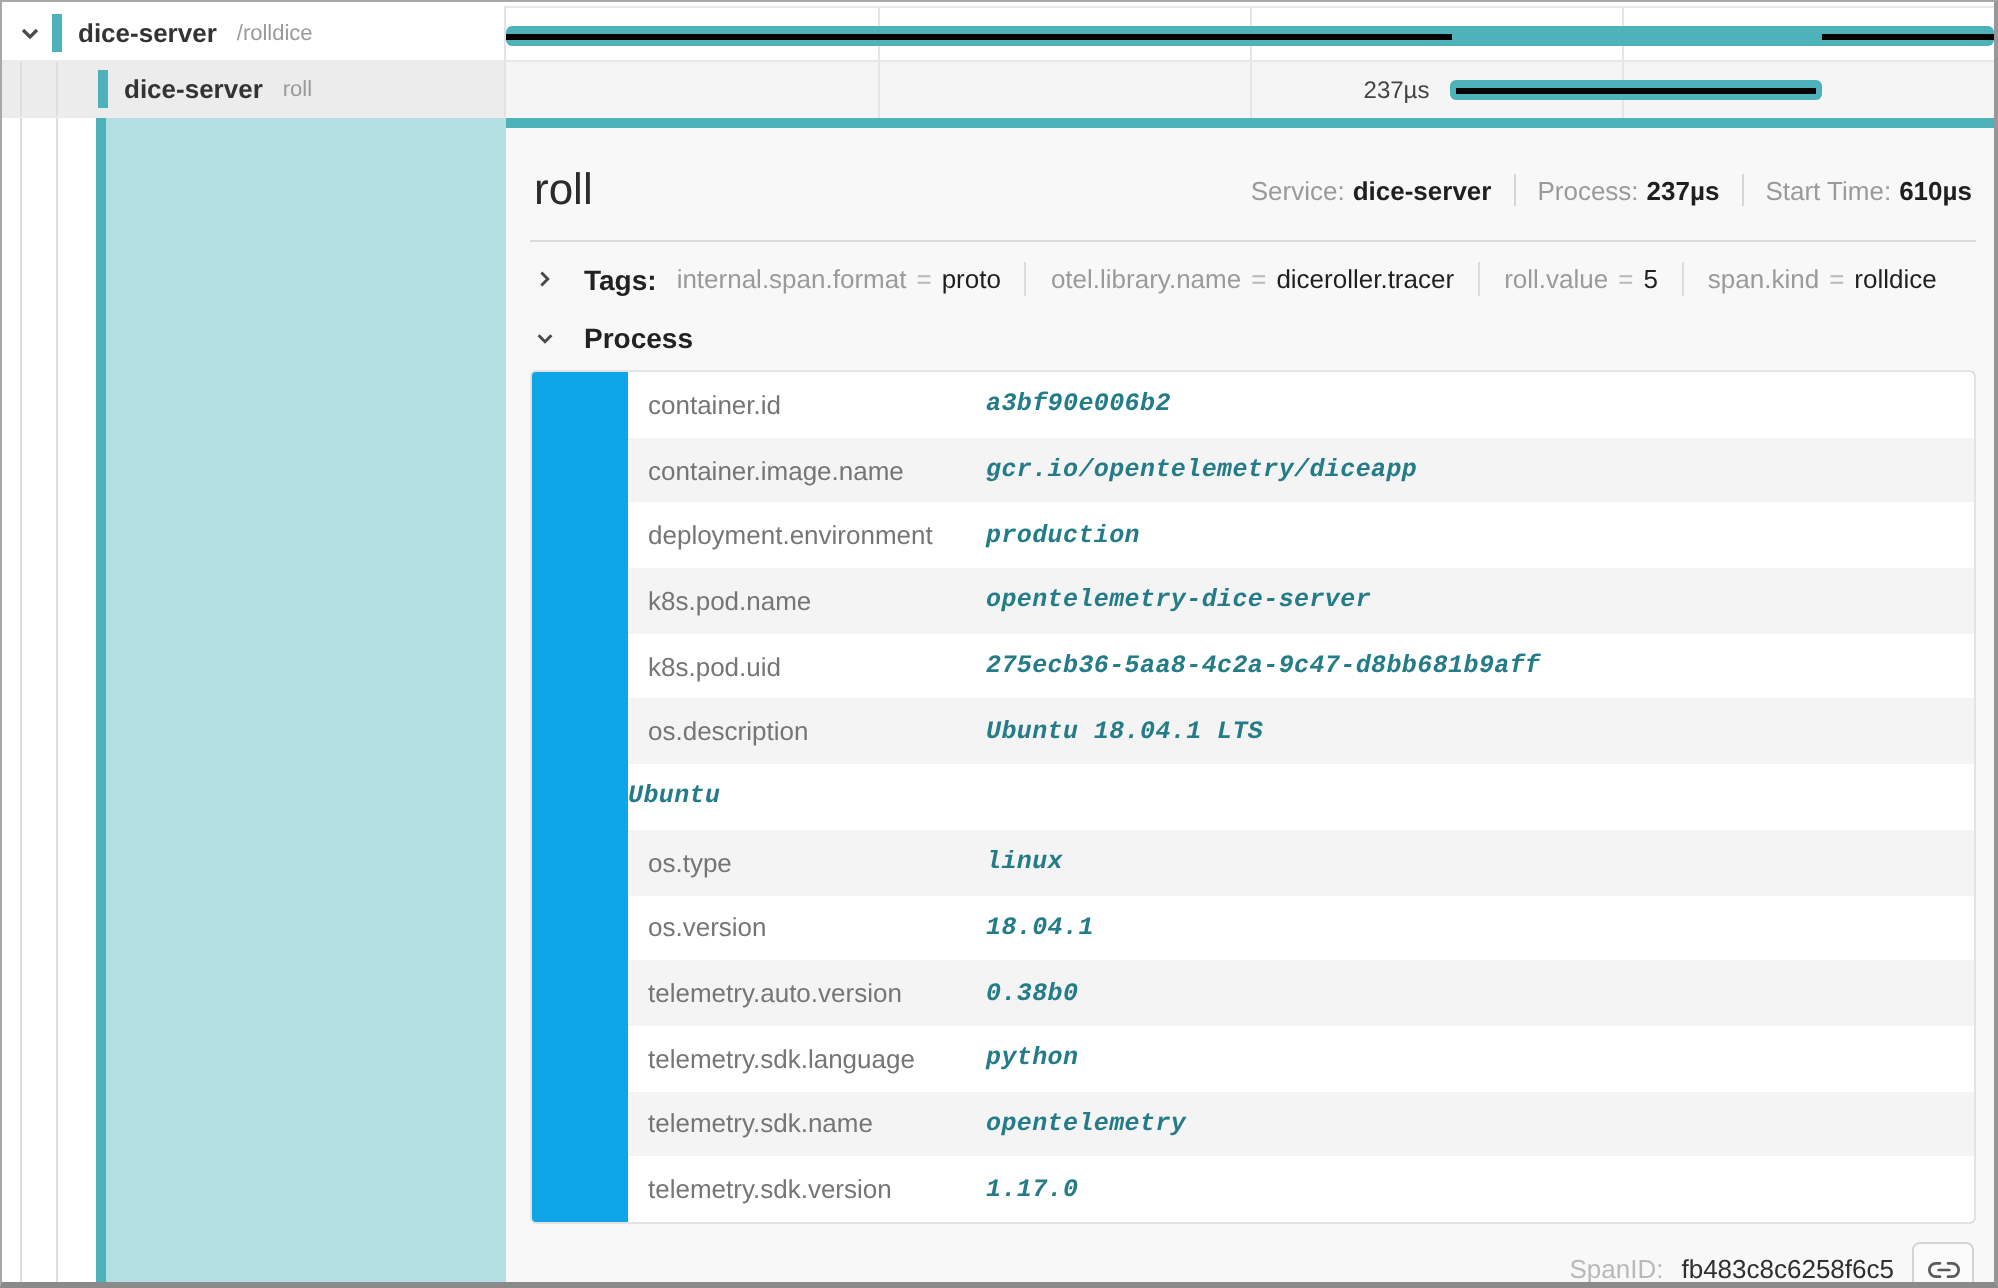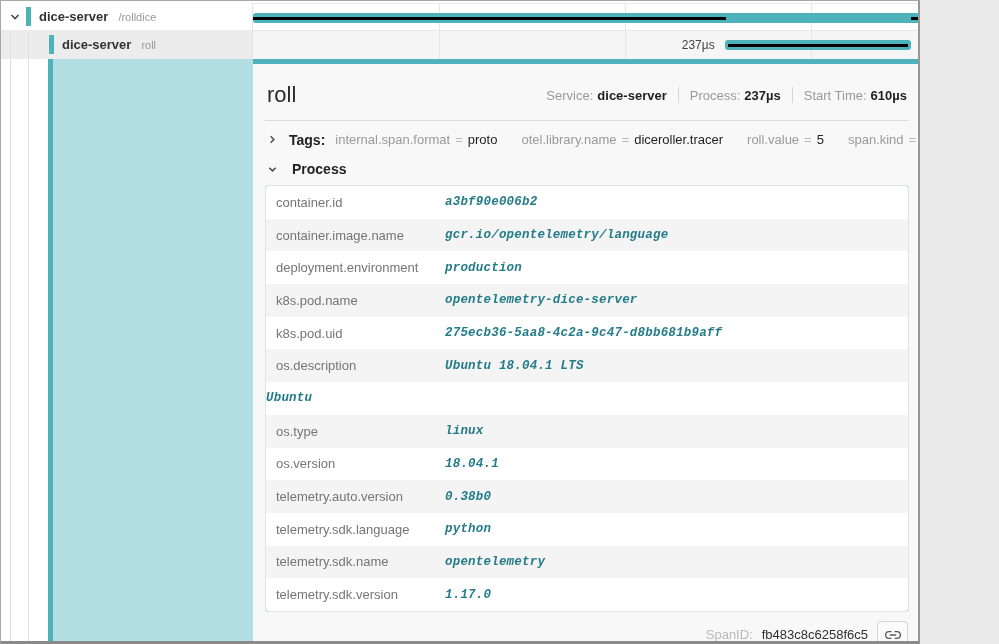--- a/index.html
+++ b/index.html
@@ -1,18 +1,18 @@
 <!DOCTYPE html>
 <html><head>
 <meta charset="utf-8">
 <style>
   * { box-sizing: border-box; margin: 0; padding: 0; }
   body { background:#e9e9e9; font-family:"Liberation Sans", sans-serif; }
   .page{
-    position:relative; width:920px; height:644px; background:#fff;
+    position:relative; width:999px; height:644px; background:#fff;
     border:1px solid #a8a8a8; border-right:2px solid #979797; border-bottom:3px solid #8a8a8a;
     overflow:hidden;
   }
   
   .span-row{ position:absolute; left:0; width:996px; height:28px; }
   .span-row.row-0{ top:2px; }
   .span-row.row-1{ top:30px; }
   .name-col{
     position:absolute; left:0; top:0; width:252px; height:100%;
     display:flex; align-items:center; background:#fff;
@@ -59,21 +59,21 @@
   .vsep{ width:1px; height:16px; background:#d6d6d6; }
   .accordian-row{ display:flex; align-items:center; padding:10px 2px 9px 2px; font-size:13px; }
   .acc-chev{ display:inline-flex; width:14px; }
   .acc-title{ font-weight:bold; color:#222; margin:0 10px 0 11px; font-size:14px; }
   .tag-item{ display:flex; align-items:center; color:#9a9a9a; white-space:nowrap; }
   .tag-item .eq{ margin:0 5px; color:#b9b9b9; }
   .tag-item .tval{ color:#1f1f1f; }
   .tag-sep{ width:1px; height:17px; background:#dcdcdc; margin:0 12px; }
   .process-row{ padding:4px 2px 8px 2px; }
   .kv-table{
-    background:#0ea5e9; border:1px solid #e3e3e3; border-radius:3px; overflow:hidden;
+    background:#0ea5e9; border:1px solid #e3e3e3; border-radius:3px; overflow:hidden;padding-left:48px;
   }
   .kv-row{ display:flex; align-items:center; height:32.7px; background:#fff; }
   .kv-row.alt{ background:#f4f4f4; }
   .kv-key{ flex:none; width:179px; padding-left:10px; font-size:13px; color:#757575; }
   .kv-val{
     font-family:"Liberation Mono","DejaVu Sans Mono",monospace;
     font-size:12.5px; font-weight:bold; color:#257c89; letter-spacing:0.2px;font-style:italic;
   }
   .detail-footer{
     display:flex; justify-content:flex-end; align-items:center;
@@ -197,21 +197,21 @@
       <span class="acc-title">Process</span>
     </div>
 
     <div class="kv-table">
       <div class="kv-row">
           <span class="kv-key">container.id</span>
           <span class="kv-val">a3bf90e006b2</span>
         </div>
       <div class="kv-row alt">
           <span class="kv-key">container.image.name</span>
-          <span class="kv-val">gcr.io/opentelemetry/language</span>
+          <span class="kv-val">gcr.io/opentelemetry/diceapp</span>
         </div>
       <div class="kv-row">
           <span class="kv-key">deployment.environment</span>
           <span class="kv-val">production</span>
         </div>
       <div class="kv-row alt">
           <span class="kv-key">k8s.pod.name</span>
           <span class="kv-val">opentelemetry-dice-server</span>
         </div>
       <div class="kv-row">

